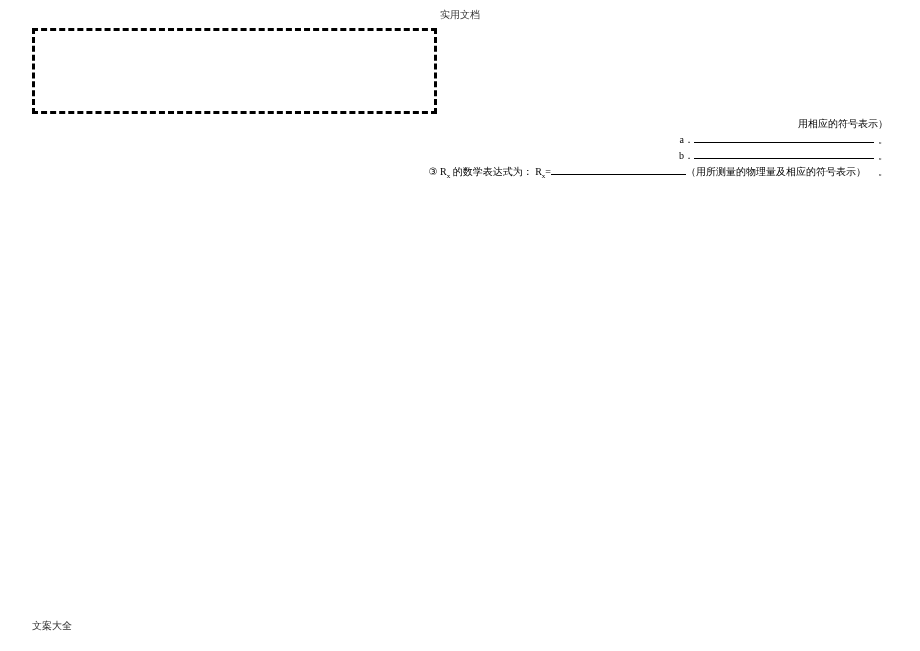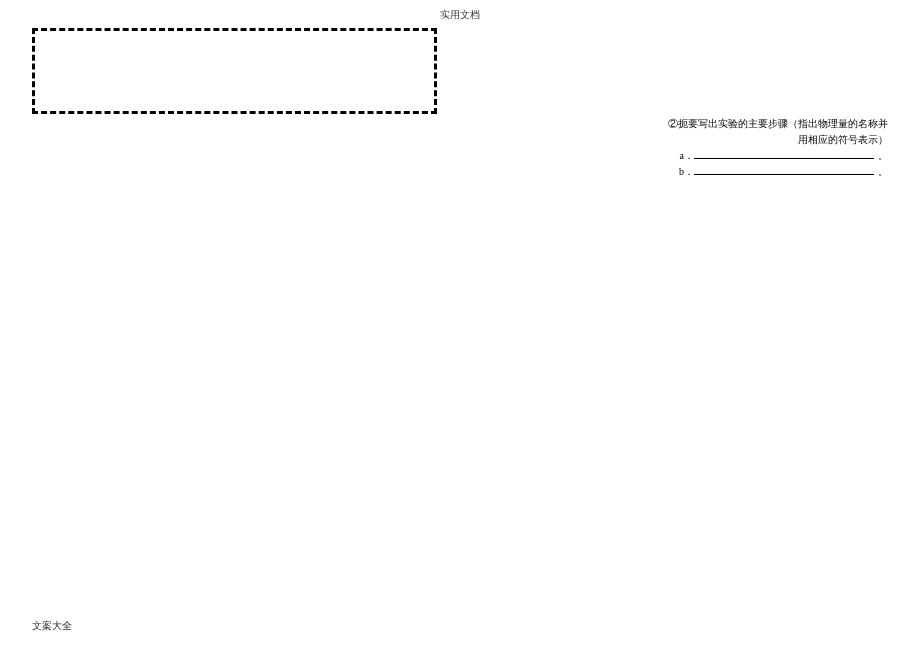--- a/index.html
+++ b/index.html
@@ -76,31 +76,31 @@
 <body>
 
 <div class="header">
   <span>实用文档</span>
 </div>
 
 <div class="content">
   <div class="dashed-box"></div>
 
   <div class="text-line">
-    <span>②扼要写出实验的主要步骤（指出物理量的名称并</span>
-  </div>
-  <div class="text-line">
     <span>用相应的符号表示）</span>
   </div>
 
   <div class="text-line item-row">
     <span>a．</span><span class="blank-line"></span><span class="period">。</span>
   </div>
 
   <div class="text-line item-row">
     <span>b．</span><span class="blank-line"></span><span class="period">。</span>
   </div>
 
+  <div class="text-line item-row">
+    <span>③ R</span><span class="sub">x</span><span> 的数学表达式为： R</span><span class="sub">x</span><span>=</span><span class="blank-line-long"></span><span>（用所测量的物理量及相应的符号表示）</span><span style="margin-left:12px">。</span>
+  </div>
 </div>
 
 <div class="footer">
   <span>文案大全</span>
 </div>
 
 </body></html>

